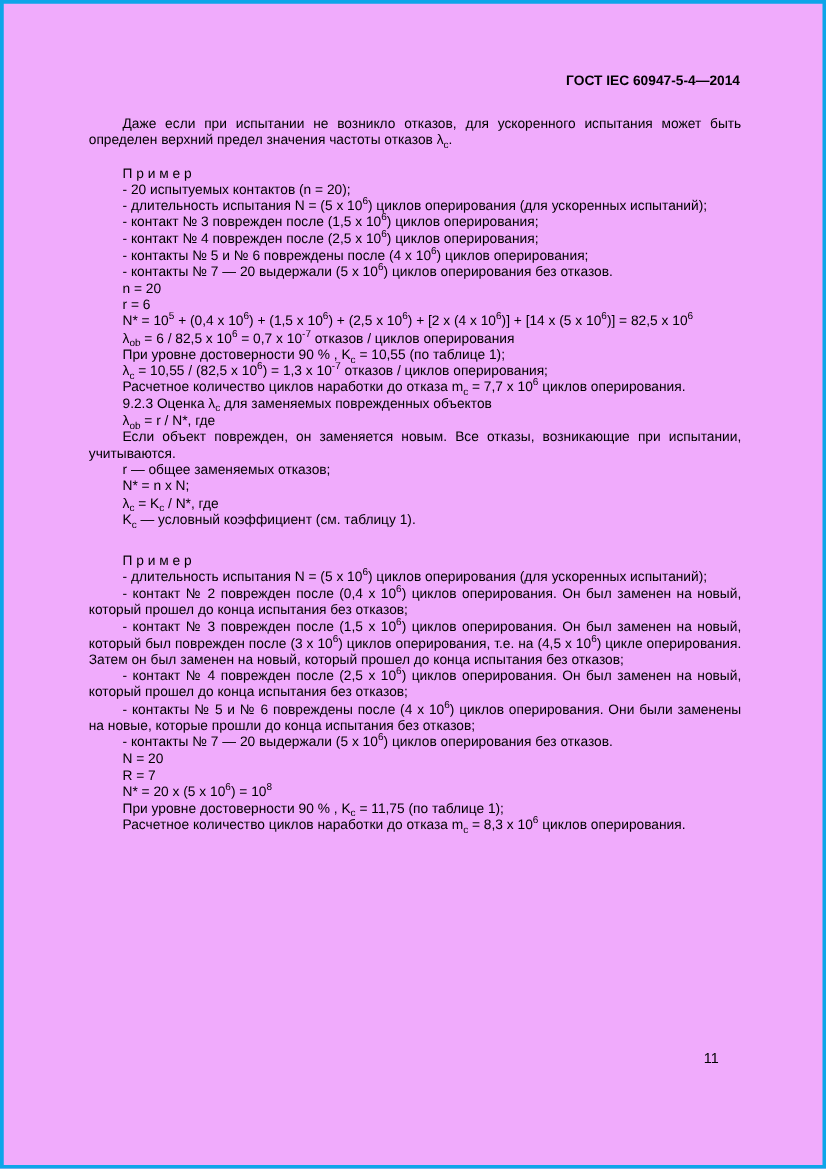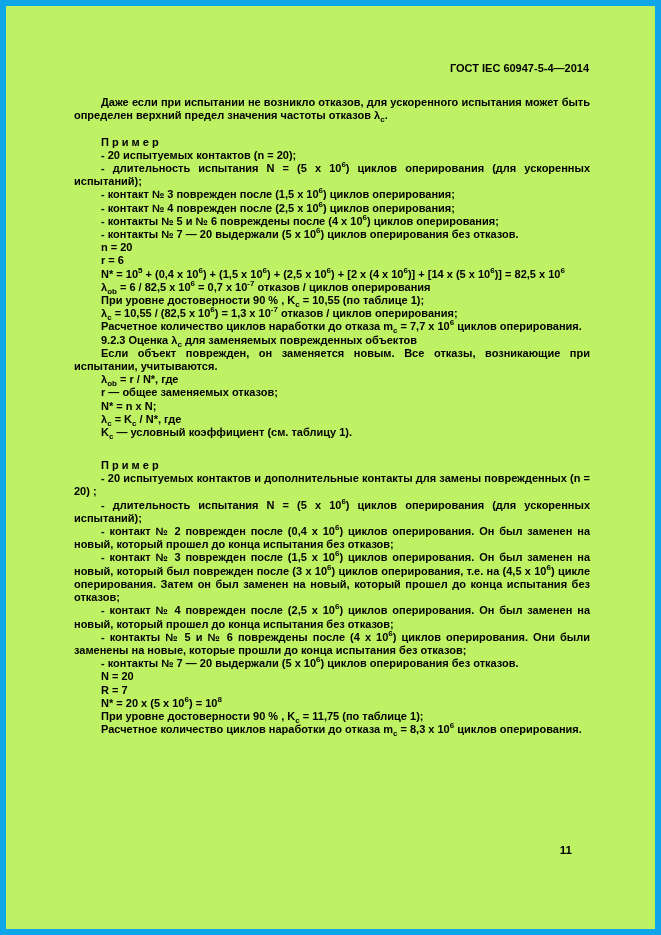--- a/index.html
+++ b/index.html
@@ -1,22 +1,22 @@
 <!DOCTYPE html>
 <html lang="ru"><head>
 <meta charset="utf-8">
 <style>
   html, body { margin: 0; padding: 0; background: #e8e8e8; }
   .page {
     position: relative;
     width: 661px;
     height: 935px;
     margin: 0 auto;
-    background: #bef264;
-    border: 6px solid #0ea5e9;
+    background: #f0abfc;
+    border: 3px solid #0ea5e9;
     box-sizing: border-box;
     font-family: "Liberation Sans", sans-serif;
     color: #000000;
     overflow: hidden;
   }
   .doc-header {
     position: absolute;
     top: 56px;
     right: 66px;
     font-size: 11px;
@@ -28,32 +28,31 @@
     top: 90px;
     left: 68px;
     right: 65px;
     font-size: 11px;
     line-height: 13.2px;
   }
   .para {
     margin: 0;
     text-indent: 27px;
     text-align: justify;
-    font-weight: bold;
   }
   .para sup, .para sub {
     font-size: 8px;
     line-height: 0;
   }
   .page-number {
     position: absolute;
     top: 838px;
     right: 83px;
     font-size: 11.5px;
-    font-weight: bold;
+    font-weight: normal;
   }
 </style>
 </head>
 <body>
 
 <div class="page">
   <div class="doc-header">ГОСТ IEC 60947-5-4—2014</div>
 
   <main class="doc-body">
       <div class="para">Даже если при испытании не возникло отказов, для ускоренного испытания может быть определен верхний предел значения частоты отказов λ<sub>с</sub>.</div>
@@ -65,28 +64,27 @@
       <div class="para">- контакты № 5 и № 6 повреждены после (4 х 10<sup>6</sup>) циклов оперирования;</div>
       <div class="para">- контакты № 7 — 20 выдержали (5 х 10<sup>6</sup>) циклов оперирования без отказов.</div>
       <div class="para">n = 20</div>
       <div class="para">r = 6</div>
       <div class="para">N* = 10<sup>5</sup> + (0,4 х 10<sup>6</sup>) + (1,5 х 10<sup>6</sup>) + (2,5 х 10<sup>6</sup>) + [2 х (4 х 10<sup>6</sup>)] + [14 х (5 х 10<sup>6</sup>)] = 82,5 х 10<sup>6</sup></div>
       <div class="para">λ<sub>ob</sub> = 6 / 82,5 х 10<sup>6</sup> = 0,7 х 10<sup>-7</sup> отказов / циклов оперирования</div>
       <div class="para">При уровне достоверности 90 % , K<sub>с</sub> = 10,55 (по таблице 1);</div>
       <div class="para">λ<sub>с</sub> = 10,55 / (82,5 х 10<sup>6</sup>) = 1,3 х 10<sup>-7</sup> отказов / циклов оперирования;</div>
       <div class="para">Расчетное количество циклов наработки до отказа m<sub>с</sub> = 7,7 х 10<sup>6</sup> циклов оперирования.</div>
       <div class="para">9.2.3 Оценка λ<sub>с</sub> для заменяемых поврежденных объектов</div>
+      <div class="para">λ<sub>ob</sub> = r / N*, где</div>
       <div class="para">Если объект поврежден, он заменяется новым. Все отказы, возникающие при испытании, учитываются.</div>
-      <div class="para">λ<sub>ob</sub> = r / N*, где</div>
       <div class="para">r — общее заменяемых отказов;</div>
       <div class="para">N* = n х N;</div>
       <div class="para">λ<sub>с</sub> = K<sub>с</sub> / N*, где</div>
       <div class="para">K<sub>с</sub> — условный коэффициент (см. таблицу 1).</div>
       <div class="para" style="margin-top: 19.8px;">П р и м е р</div>
-      <div class="para">- 20 испытуемых контактов и дополнительные контакты для замены поврежденных (n = 20) ;</div>
       <div class="para">- длительность испытания N = (5 х 10<sup>6</sup>) циклов оперирования (для ускоренных испытаний);</div>
       <div class="para">- контакт № 2 поврежден после (0,4 х 10<sup>6</sup>) циклов оперирования. Он был заменен на новый, который прошел до конца испытания без отказов;</div>
       <div class="para">- контакт № 3 поврежден после (1,5 х 10<sup>6</sup>) циклов оперирования. Он был заменен на новый, который был поврежден после (3 х 10<sup>6</sup>) циклов оперирования, т.е. на (4,5 х 10<sup>6</sup>) цикле оперирования. Затем он был заменен на новый, который прошел до конца испытания без отказов;</div>
       <div class="para">- контакт № 4 поврежден после (2,5 х 10<sup>6</sup>) циклов оперирования. Он был заменен на новый, который прошел до конца испытания без отказов;</div>
       <div class="para">- контакты № 5 и № 6 повреждены после (4 х 10<sup>6</sup>) циклов оперирования. Они были заменены на новые, которые прошли до конца испытания без отказов;</div>
       <div class="para">- контакты № 7 — 20 выдержали (5 х 10<sup>6</sup>) циклов оперирования без отказов.</div>
       <div class="para">N = 20</div>
       <div class="para">R = 7</div>
       <div class="para">N* = 20 х (5 х 10<sup>6</sup>) = 10<sup>8</sup></div>
       <div class="para">При уровне достоверности 90 % , K<sub>с</sub> = 11,75 (по таблице 1);</div>

